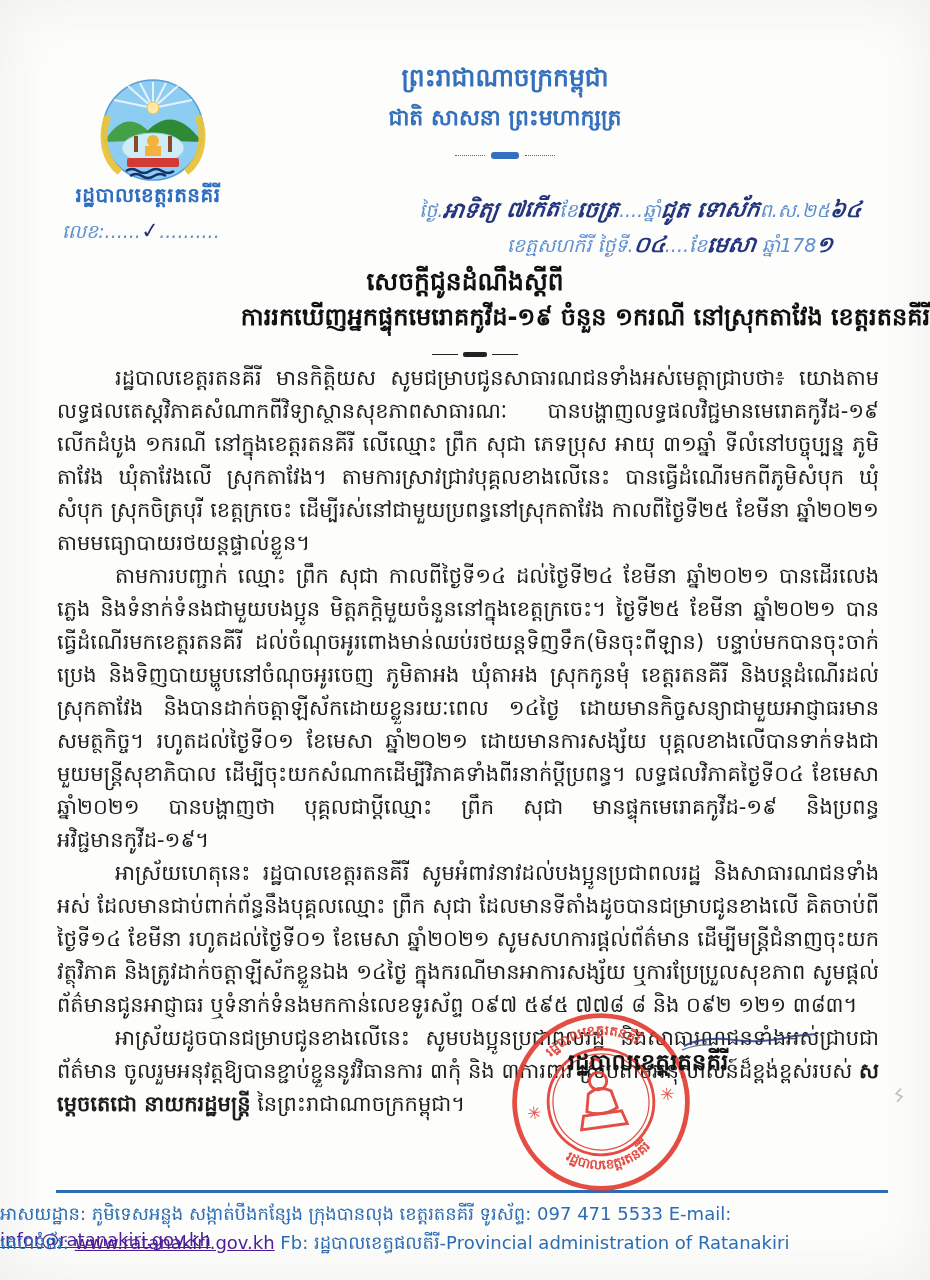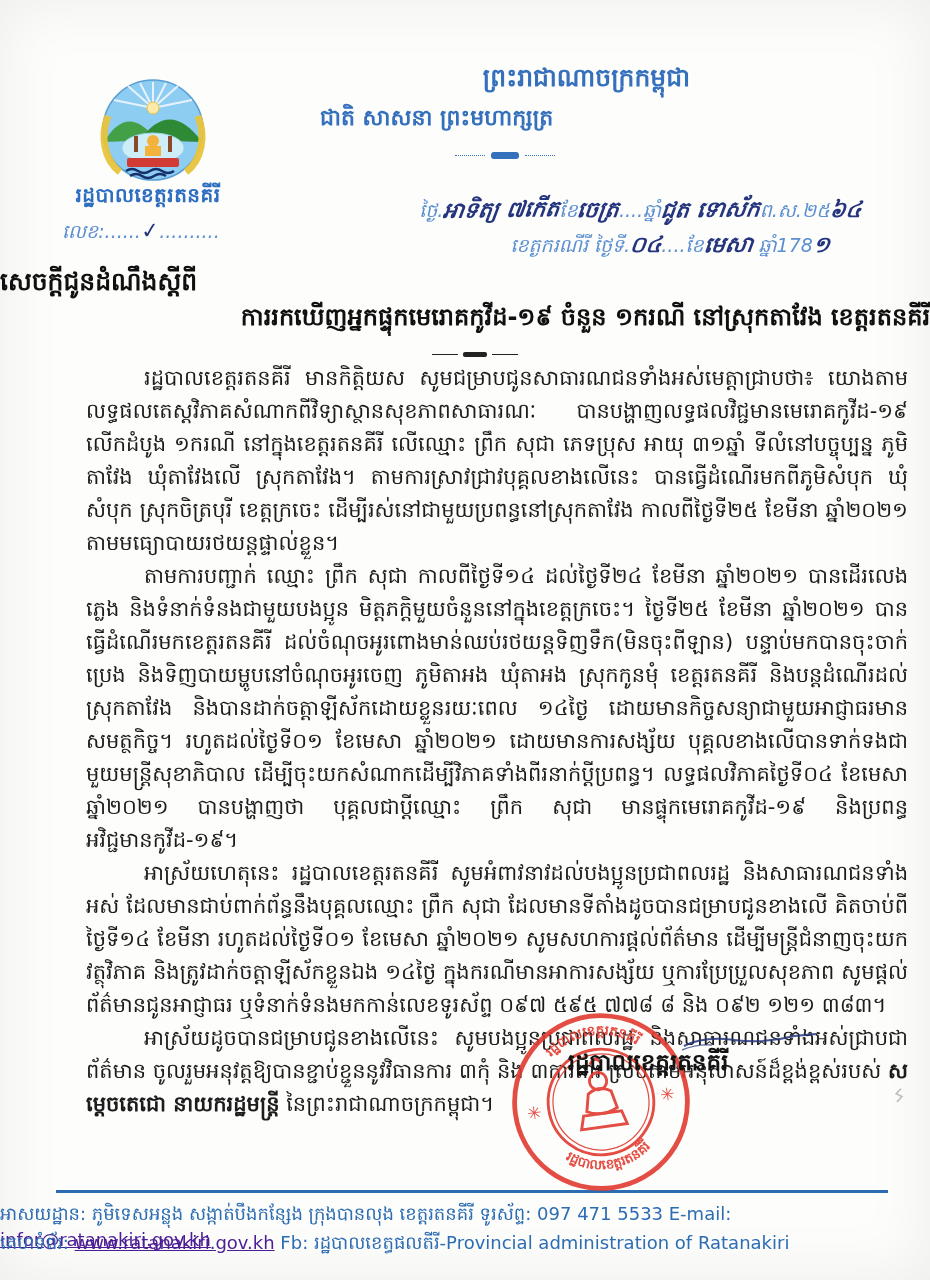--- a/index.html
+++ b/index.html
@@ -8,47 +8,47 @@
     background:#fdfdfc;overflow:hidden;
     font-family:"DejaVu Sans","Liberation Sans",sans-serif;
     color:#1c1c1c;
     box-shadow:inset 0 0 60px rgba(120,120,120,.12);
   }
   
   .logo{position:absolute;left:98px;top:78px;width:110px;height:112px;}
   .admin-label{position:absolute;left:48px;top:182px;width:200px;text-align:center;
     font-size:20px;font-weight:bold;color:#2e6ec0;letter-spacing:.5px;}
   .number-line{position:absolute;left:62px;top:218px;font-size:19px;color:#2e6ec0;}
-  .kingdom{position:absolute;left:320px;top:62px;width:370px;text-align:right;
+  .kingdom{position:absolute;left:320px;top:62px;width:370px;text-align:center;
     font-size:25px;font-weight:bold;color:#3570bd;}
-  .motto{position:absolute;left:320px;top:104px;width:370px;text-align:left;
+  .motto{position:absolute;left:320px;top:104px;width:370px;text-align:center;
     font-size:22px;font-weight:bold;color:#3570bd;}
   .motto-divider{position:absolute;left:455px;top:152px;width:100px;height:8px;}
   .motto-divider .dash{position:absolute;top:3px;width:30px;border-top:1px dotted #3570bd;}
   .motto-divider .dash.l{left:0}.motto-divider .dash.r{right:0}
   .motto-divider .knot{position:absolute;left:36px;top:0;width:28px;height:7px;background:#3570bd;border-radius:3px;}
   
   .date-line1{position:absolute;left:390px;top:196px;width:500px;text-align:center;font-size:19px;}
   .date-line2{position:absolute;left:470px;top:231px;width:400px;text-align:center;font-size:19px;}
   .seg-printed{color:#5b8fd0;font-style:italic;}
   .seg-hand{display:inline-block;color:#24357e;font-style:italic;font-weight:bold;
     font-family:"DejaVu Serif","Liberation Serif",serif;font-size:22px;transform:skewX(-8deg) rotate(-1deg);}
   .seg-check{display:inline-block;color:#24357e;font-weight:bold;font-size:22px;transform:rotate(-6deg);}
   
-  .title1{position:absolute;left:0;right:0;top:266px;
+  .title1{position:absolute;left:0;right:0;top:266px;text-align:center;
     font-size:25px;font-weight:bold;color:#101010;}
   .title2{position:absolute;left:0;right:0;top:302px;text-align:right;
     font-size:24px;font-weight:bold;color:#101010;}
   .title-divider{position:absolute;left:432px;top:352px;width:86px;height:6px;}
   .title-divider .dash{position:absolute;top:2px;width:26px;border-top:1px solid #222;}
   .title-divider .dash.l{left:0}.title-divider .dash.r{right:0}
   .title-divider .knot{position:absolute;left:31px;top:0;width:24px;height:5px;background:#222;border-radius:2px;}
   
   .body-text{position:absolute;left:57px;top:362px;width:822px;
-    font-size:21px;line-height:33px;text-align:justify;color:#1c1c1c;margin-left:29px;}
+    font-size:21px;line-height:33px;text-align:justify;color:#1c1c1c;}
   .body-text p{margin:0;text-indent:58px;}
   .seg-bold{font-weight:bold;}
   
   .pen-flourish{position:absolute;left:680px;top:1028px;width:140px;height:26px;}
   .sign-label{position:absolute;left:498px;top:1048px;width:300px;text-align:center;
     font-size:23px;font-weight:bold;color:#131313;z-index:5;}
   .stamp{position:absolute;left:505px;top:1006px;width:192px;height:192px;z-index:2;opacity:.9;}
   
   .footer-rule{position:absolute;left:56px;right:42px;top:1190px;border-top:3px solid #2b6cb3;}
   .footer-line{position:absolute;left:0;right:0;text-align:left;font-size:18px;color:#2b6cb3;}
@@ -97,21 +97,21 @@
 
   <div class="kingdom">ព្រះរាជាណាចក្រកម្ពុជា</div>
   <div class="motto">ជាតិ សាសនា ព្រះមហាក្សត្រ</div>
   <div class="motto-divider">
     <span class="dash l"></span>
       <span class="knot"></span>
       <span class="dash r"></span>
   </div>
 
   <div class="date-line1"><span class="seg-printed">ថ្ងៃ.</span><span class="seg-hand">អាទិត្យ ៧កើត </span><span class="seg-printed">ខែ</span><span class="seg-hand">ចេត្រ</span><span class="seg-printed">....</span><span class="seg-printed">ឆ្នាំ</span><span class="seg-hand">ជូត ទោស័ក </span><span class="seg-printed">ព.ស.២៥</span><span class="seg-hand">៦៤</span></div>
-  <div class="date-line2"><span class="seg-printed">ខេត្ងករណីរី ថ្ងៃទី.</span><span class="seg-hand">០៤</span><span class="seg-printed">....</span><span class="seg-printed">ខែ</span><span class="seg-hand">មេសា</span><span class="seg-printed"> ឆ្នាំ178</span><span class="seg-hand">១</span></div>
+  <div class="date-line2"><span class="seg-printed">ខេត្មសហកីរី ថ្ងៃទី.</span><span class="seg-hand">០៤</span><span class="seg-printed">....</span><span class="seg-printed">ខែ</span><span class="seg-hand">មេសា</span><span class="seg-printed"> ឆ្នាំ178</span><span class="seg-hand">១</span></div>
 
   <div class="title1">សេចក្តីជូនដំណឹងស្តីពី</div>
   <div class="title2">ការរកឃើញអ្នកផ្ទុកមេរោគកូវីដ-១៩ ចំនួន ១ករណី នៅស្រុកតាវែង ខេត្តរតនគីរី</div>
   <div class="title-divider">
     <span class="dash l"></span>
       <span class="knot"></span>
       <span class="dash r"></span>
   </div>
 
   <div class="body-text">

